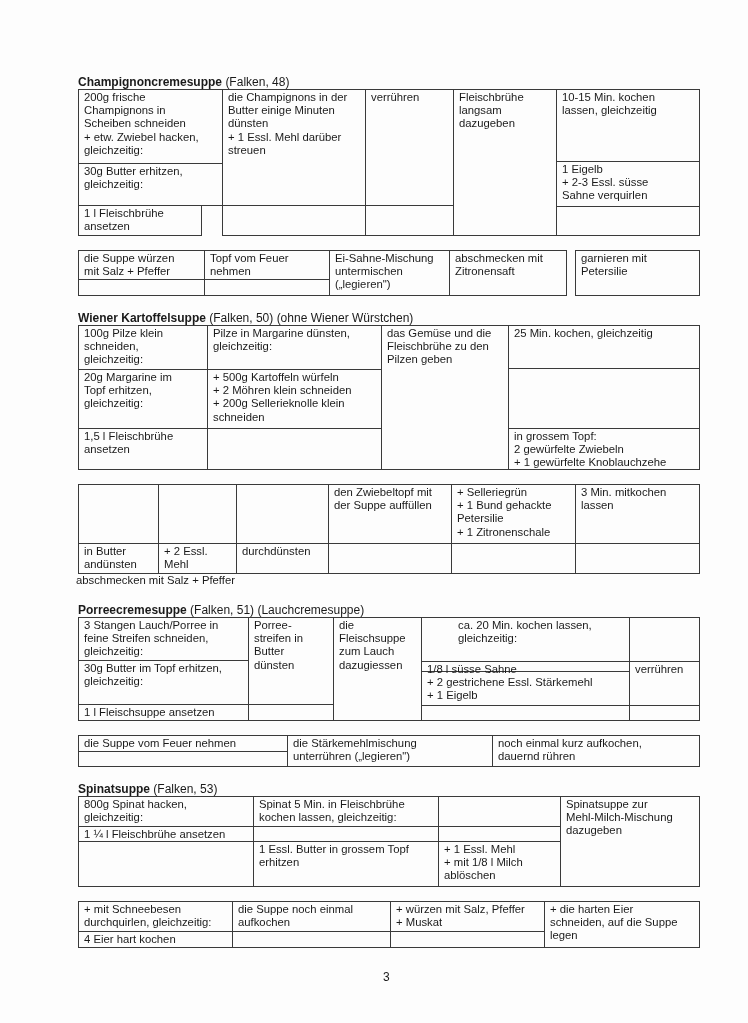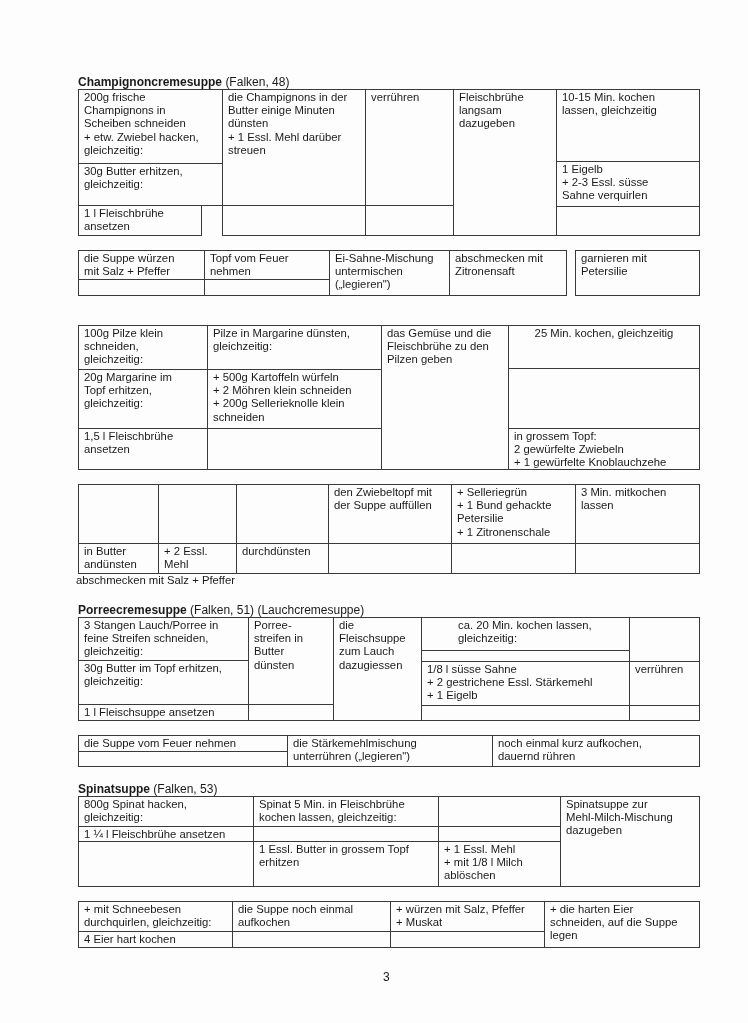--- a/index.html
+++ b/index.html
@@ -61,40 +61,44 @@
     <div class="cell" style="left:204px;top:279px;width:126px;height:17px;"></div>
     <div class="cell" style="left:329px;top:250px;width:121px;height:46px;">Ei-Sahne-Mischung
 untermischen
 („legieren")</div>
     <div class="cell" style="left:449px;top:250px;width:118px;height:46px;">abschmecken mit
 Zitronensaft</div>
     <div class="cell" style="left:575px;top:250px;width:125px;height:46px;">garnieren mit
 Petersilie</div>
   </div>
 
+  <div class="title" style="left:78px;top:311px;">
+    <b>Wiener Kartoffelsuppe</b>
+    <span>(Falken, 50) (ohne Wiener Würstchen)</span>
+  </div>
   <div class="tbl">
     <div class="cell" style="left:78px;top:325px;width:130px;height:45px;">100g Pilze klein
 schneiden,
 gleichzeitig:</div>
     <div class="cell" style="left:78px;top:369px;width:130px;height:60px;">20g Margarine im
 Topf erhitzen,
 gleichzeitig:</div>
     <div class="cell" style="left:78px;top:428px;width:130px;height:42px;">1,5 l Fleischbrühe
 ansetzen</div>
     <div class="cell" style="left:207px;top:325px;width:175px;height:45px;">Pilze in Margarine dünsten,
 gleichzeitig:</div>
     <div class="cell" style="left:207px;top:369px;width:175px;height:60px;">+ 500g Kartoffeln würfeln
 + 2 Möhren klein schneiden
 + 200g Sellerieknolle klein
 schneiden</div>
     <div class="cell" style="left:207px;top:428px;width:175px;height:42px;"></div>
     <div class="cell" style="left:381px;top:325px;width:128px;height:145px;">das Gemüse und die
 Fleischbrühe zu den
 Pilzen geben</div>
-    <div class="cell" style="left:508px;top:325px;width:192px;height:44px;text-align:center;">25 Min. kochen, gleichzeitig</div>
+    <div class="cell" style="left:508px;top:325px;width:192px;height:44px;">25 Min. kochen, gleichzeitig</div>
     <div class="cell" style="left:508px;top:368px;width:192px;height:61px;"></div>
     <div class="cell" style="left:508px;top:428px;width:192px;height:42px;">in grossem Topf:
 2 gewürfelte Zwiebeln
 + 1 gewürfelte Knoblauchzehe</div>
   </div>
   <div class="tbl">
     <div class="cell" style="left:78px;top:484px;width:81px;height:60px;"></div>
     <div class="cell" style="left:158px;top:484px;width:79px;height:60px;"></div>
     <div class="cell" style="left:236px;top:484px;width:93px;height:60px;"></div>
     <div class="cell" style="left:328px;top:484px;width:124px;height:60px;">den Zwiebeltopf mit
@@ -129,21 +133,21 @@
     <div class="cell" style="left:78px;top:704px;width:171px;height:17px;">1 l Fleischsuppe ansetzen</div>
     <div class="cell" style="left:248px;top:617px;width:86px;height:88px;">Porree-
 streifen in
 Butter
 dünsten</div>
     <div class="cell" style="left:248px;top:704px;width:86px;height:17px;"></div>
     <div class="cell" style="left:333px;top:617px;width:89px;height:104px;">die
 Fleischsuppe
 zum Lauch
 dazugiessen</div>
-    <div class="cell" style="left:421px;top:617px;width:209px;height:34px;padding-left:36px;">ca. 20 Min. kochen lassen,
+    <div class="cell" style="left:421px;top:617px;width:209px;height:55px;padding-left:36px;">ca. 20 Min. kochen lassen,
 gleichzeitig:</div>
     <div class="cell" style="left:629px;top:617px;width:71px;height:45px;"></div>
     <div class="cell" style="left:421px;top:661px;width:209px;height:45px;">1/8 l süsse Sahne
 + 2 gestrichene Essl. Stärkemehl
 + 1 Eigelb</div>
     <div class="cell" style="left:629px;top:661px;width:71px;height:45px;">verrühren</div>
     <div class="cell" style="left:421px;top:705px;width:209px;height:16px;"></div>
     <div class="cell" style="left:629px;top:705px;width:71px;height:16px;"></div>
   </div>
   <div class="tbl">

